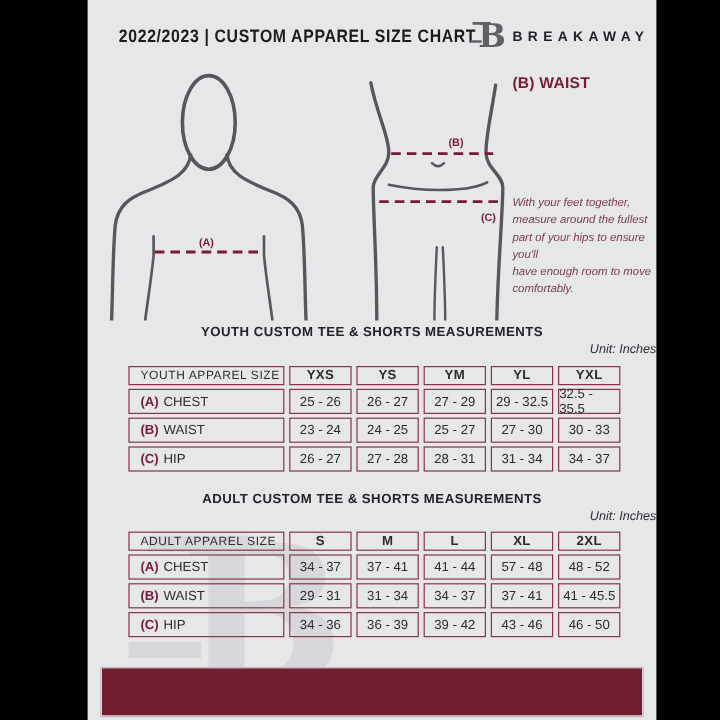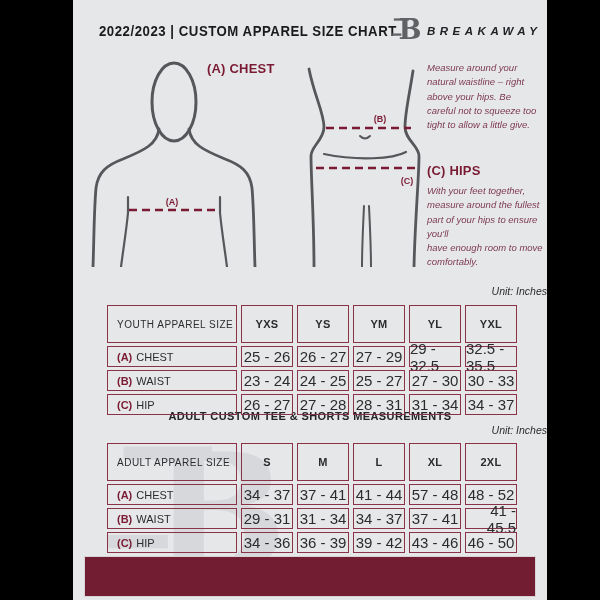--- a/index.html
+++ b/index.html
@@ -22,21 +22,20 @@
     transform:scaleX(0.88); transform-origin:left center;
   }
   .logo {
     position:absolute; left:318px; top:13px; width:32px; height:30px;
     color:var(--logo-gray,#6f7073);
   }
   .brand {
     position:absolute; left:354px; top:25px;
     font-size:11.5px; font-weight:bold; letter-spacing:4.5px; color:#202124;
     white-space:nowrap;
-    font-style:italic;
   }
   
   .figures { position:absolute; left:0; top:55px; width:474px; height:212px; }
   .figures path, .figures ellipse { fill:none; stroke:var(--figure-stroke,#56575b); }
   .dash { stroke:var(--maroon,#7a1b33) !important; stroke-dasharray:8 5; stroke-width:2.4; }
   .marker {
     font-family:"Liberation Sans",sans-serif; font-size:9px; font-weight:bold;
     fill:var(--maroon,#7a1b33);
   }
   
@@ -67,23 +66,23 @@
   .size-table {
     position:absolute; left:34px; width:410px;
     display:grid; grid-template-columns:130px repeat(5,1fr);
     column-gap:4px; row-gap:3px; z-index:2;
   }
   .youth-table { top:305px; }
   .adult-table { top:443px;text-align:right; }
   .cell {
     border:1px solid var(--table-border,#8a3348);
     height:21px; display:flex; align-items:center; justify-content:center;
-    font-size:15px; color:var(--text-dark,#2b2c2e); background:transparent;
-  }
-  .cell.head { height:38px; }
+    font-size:11px; color:var(--text-dark,#2b2c2e); background:transparent;
+  }
+  .cell.head { height:16px; }
   .cell.head-label { justify-content:flex-start; padding-left:9px; font-size:10px; letter-spacing:0.5px; }
   .cell.head-size { font-weight:bold; font-size:11px; letter-spacing:0.3px; }
   .cell.row-label { justify-content:flex-start; padding-left:9px; font-size:11px; }
   .pfx { color:var(--maroon,#7a1b33); font-weight:bold; margin-right:4px; }
   
   .wm {
     position:absolute; left:34px; top:420px; width:200px; height:166px;
     color:var(--watermark-gray,#d3d4d7); opacity:0.55; z-index:1;
   }
   .footer-bar {
@@ -132,35 +131,34 @@
       <path d="M291 151 C 290 172 289 192 289 212" stroke-width="2" stroke-linecap="round"></path>
       <path d="M296 151 C 297 172 298 192 298 212" stroke-width="2" stroke-linecap="round"></path>
       <path class="dash" d="M253 73 H 338"></path>
       <path class="dash" d="M243 113 H 347"></path>
       <text class="marker" x="307" y="67" text-anchor="middle">(B)</text>
       <text class="marker" x="334" y="129" text-anchor="middle">(C)</text>
     </g>
   </svg>
 
   <div class="guide-block chest-block">
-    <div class="guide-heading">(A) CHEST</div>
   </div>
   <div class="guide-block waist-block">
-    <div class="guide-body">Measure around your natural waistline – right above your hips. Be careful not to squeeze too tight to allow a little give.</div>
+    <div class="guide-heading">(B) WAIST</div>
   </div>
   <div class="guide-block hips-block">
-    <div class="guide-heading">(C) HIPS</div>
     <div class="guide-body">With your feet together, measure around the fullest part of your hips to ensure you'll
 have enough room to move comfortably.</div>
   </div>
 
   <svg class="wm" viewBox="0 0 34 30" preserveAspectRatio="xMinYMin meet">
       <use href="#logoB"></use>
     </svg>
 
+  <div class="sec-title youth-title">YOUTH CUSTOM TEE &amp; SHORTS MEASUREMENTS</div>
   <div class="sec-unit youth-unit">Unit: Inches</div>
   <div class="size-table youth-table">
     <div class="cell head head-label">YOUTH APPAREL SIZE</div>
     <div class="cell head head-size">YXS</div>
     <div class="cell head head-size">YS</div>
     <div class="cell head head-size">YM</div>
     <div class="cell head head-size">YL</div>
     <div class="cell head head-size">YXL</div>
 
     <div class="cell row-label">

